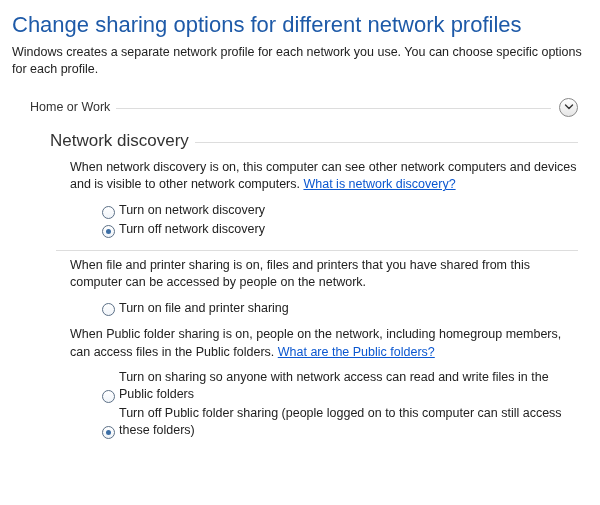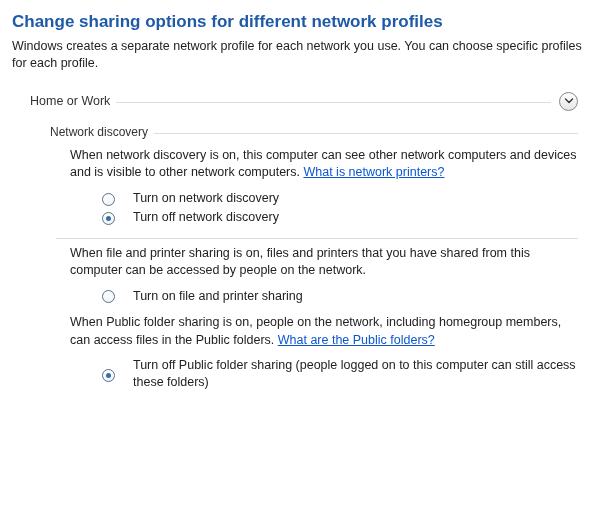--- a/index.html
+++ b/index.html
@@ -7,22 +7,22 @@
     margin: 0;
     padding: 10px 12px;
     font-family: "Segoe UI", Tahoma, sans-serif;
     font-size: 12.5px;
     color: #222;
     background: #fff;
     width: 600px;
   }
   .heading {
     color: #1e5aa8;
-    font-size: 17px;
-    font-weight: 700;
+    font-size: 22px;
+    font-weight: 400;
     margin: 2px 0 6px 0;
   }
   .subheading {
     color: #222;
     margin: 0 0 18px 0;
     line-height: 1.35;
   }
   .profile {
     margin: 0 10px 12px 0;
   }
@@ -59,21 +59,21 @@
   .section {
     margin: 10px 0 0 38px;
   }
   .section-header {
     display: flex;
     align-items: center;
     margin-bottom: 6px;
   }
   .section-title {
     color: #333;
-    font-size: 12px;
+    font-size: 17px;
   }
   .section-rule {
     flex: 1 1 auto;
     border-top: 1px solid #ddd;
     margin-left: 6px;
     position: relative;
     top: 2px;
   }
   .section-body {
     margin: 8px 0 0 20px;
@@ -86,22 +86,22 @@
   a.link {
     color: #0b57d0;
     text-decoration: underline;
     cursor: pointer;
   }
   .options {
     margin: 4px 0 6px 32px;
   }
   .option {
     display: flex;
-    align-items: center;
-    gap: 18px;
+    align-items: flex-end;
+    gap: 4px;
     margin: 2px 0;
     line-height: 1.35;
   }
   .radio {
     width: 13px;
     height: 13px;
     border: 1px solid #5b6f86;
     border-radius: 50%;
     background: linear-gradient(#fff,#f0f4f9);
     margin-top: 2px;
@@ -117,21 +117,21 @@
     height: 5px;
     border-radius: 50%;
     background: #3b6ea5;
   }
   .opt-label { flex: 1 1 auto; }
 </style>
 </head>
 <body>
 
 <div class="heading">Change sharing options for different network profiles</div>
-<div class="subheading">Windows creates a separate network profile for each network you use. You can choose specific profiles for each profile.</div>
+<div class="subheading">Windows creates a separate network profile for each network you use. You can choose specific options for each profile.</div>
 
 <div class="profile">
   <div class="profile-header">
     <span class="profile-title">Home or Work</span>
     <span class="rule"></span>
     <span class="chev">
       <svg viewBox="0 0 10 10">
           <path d="M1.5 3 L5 6.5 L8.5 3" fill="none" stroke="#333" stroke-width="1.4" stroke-linecap="round" stroke-linejoin="round"></path>
         </svg>
     </span>
@@ -140,21 +140,21 @@
 
 <div class="profile">
 
   <div class="section">
     <div class="section-header">
       <span class="section-title">Network discovery</span>
       <span class="section-rule"></span>
     </div>
     <div class="section-body">
       <div class="desc">
-        <span>When network discovery is on, this computer can see other network computers and devices and is visible to other network computers. </span><a class="link">What is network printers?</a>
+        <span>When network discovery is on, this computer can see other network computers and devices and is visible to other network computers. </span><a class="link">What is network discovery?</a>
       </div>
       <div class="options">
         <div class="option">
           <span class="radio"></span>
           <span class="opt-label">Turn on network discovery</span>
         </div>
         <div class="option">
           <span class="radio checked"></span>
           <span class="opt-label">Turn off network discovery</span>
         </div>
@@ -177,20 +177,24 @@
     </div>
   </div>
 
   <div class="section">
     <div class="section-body">
       <div class="desc">
         <span>When Public folder sharing is on, people on the network, including homegroup members, can access files in the Public folders. </span><a class="link">What are the Public folders?</a>
       </div>
       <div class="options">
         <div class="option">
+          <span class="radio"></span>
+          <span class="opt-label">Turn on sharing so anyone with network access can read and write files in the Public folders</span>
+        </div>
+        <div class="option">
           <span class="radio checked"></span>
           <span class="opt-label">Turn off Public folder sharing (people logged on to this computer can still access these folders)</span>
         </div>
       </div>
     </div>
   </div>
 
 </div>
 
 </body></html>

